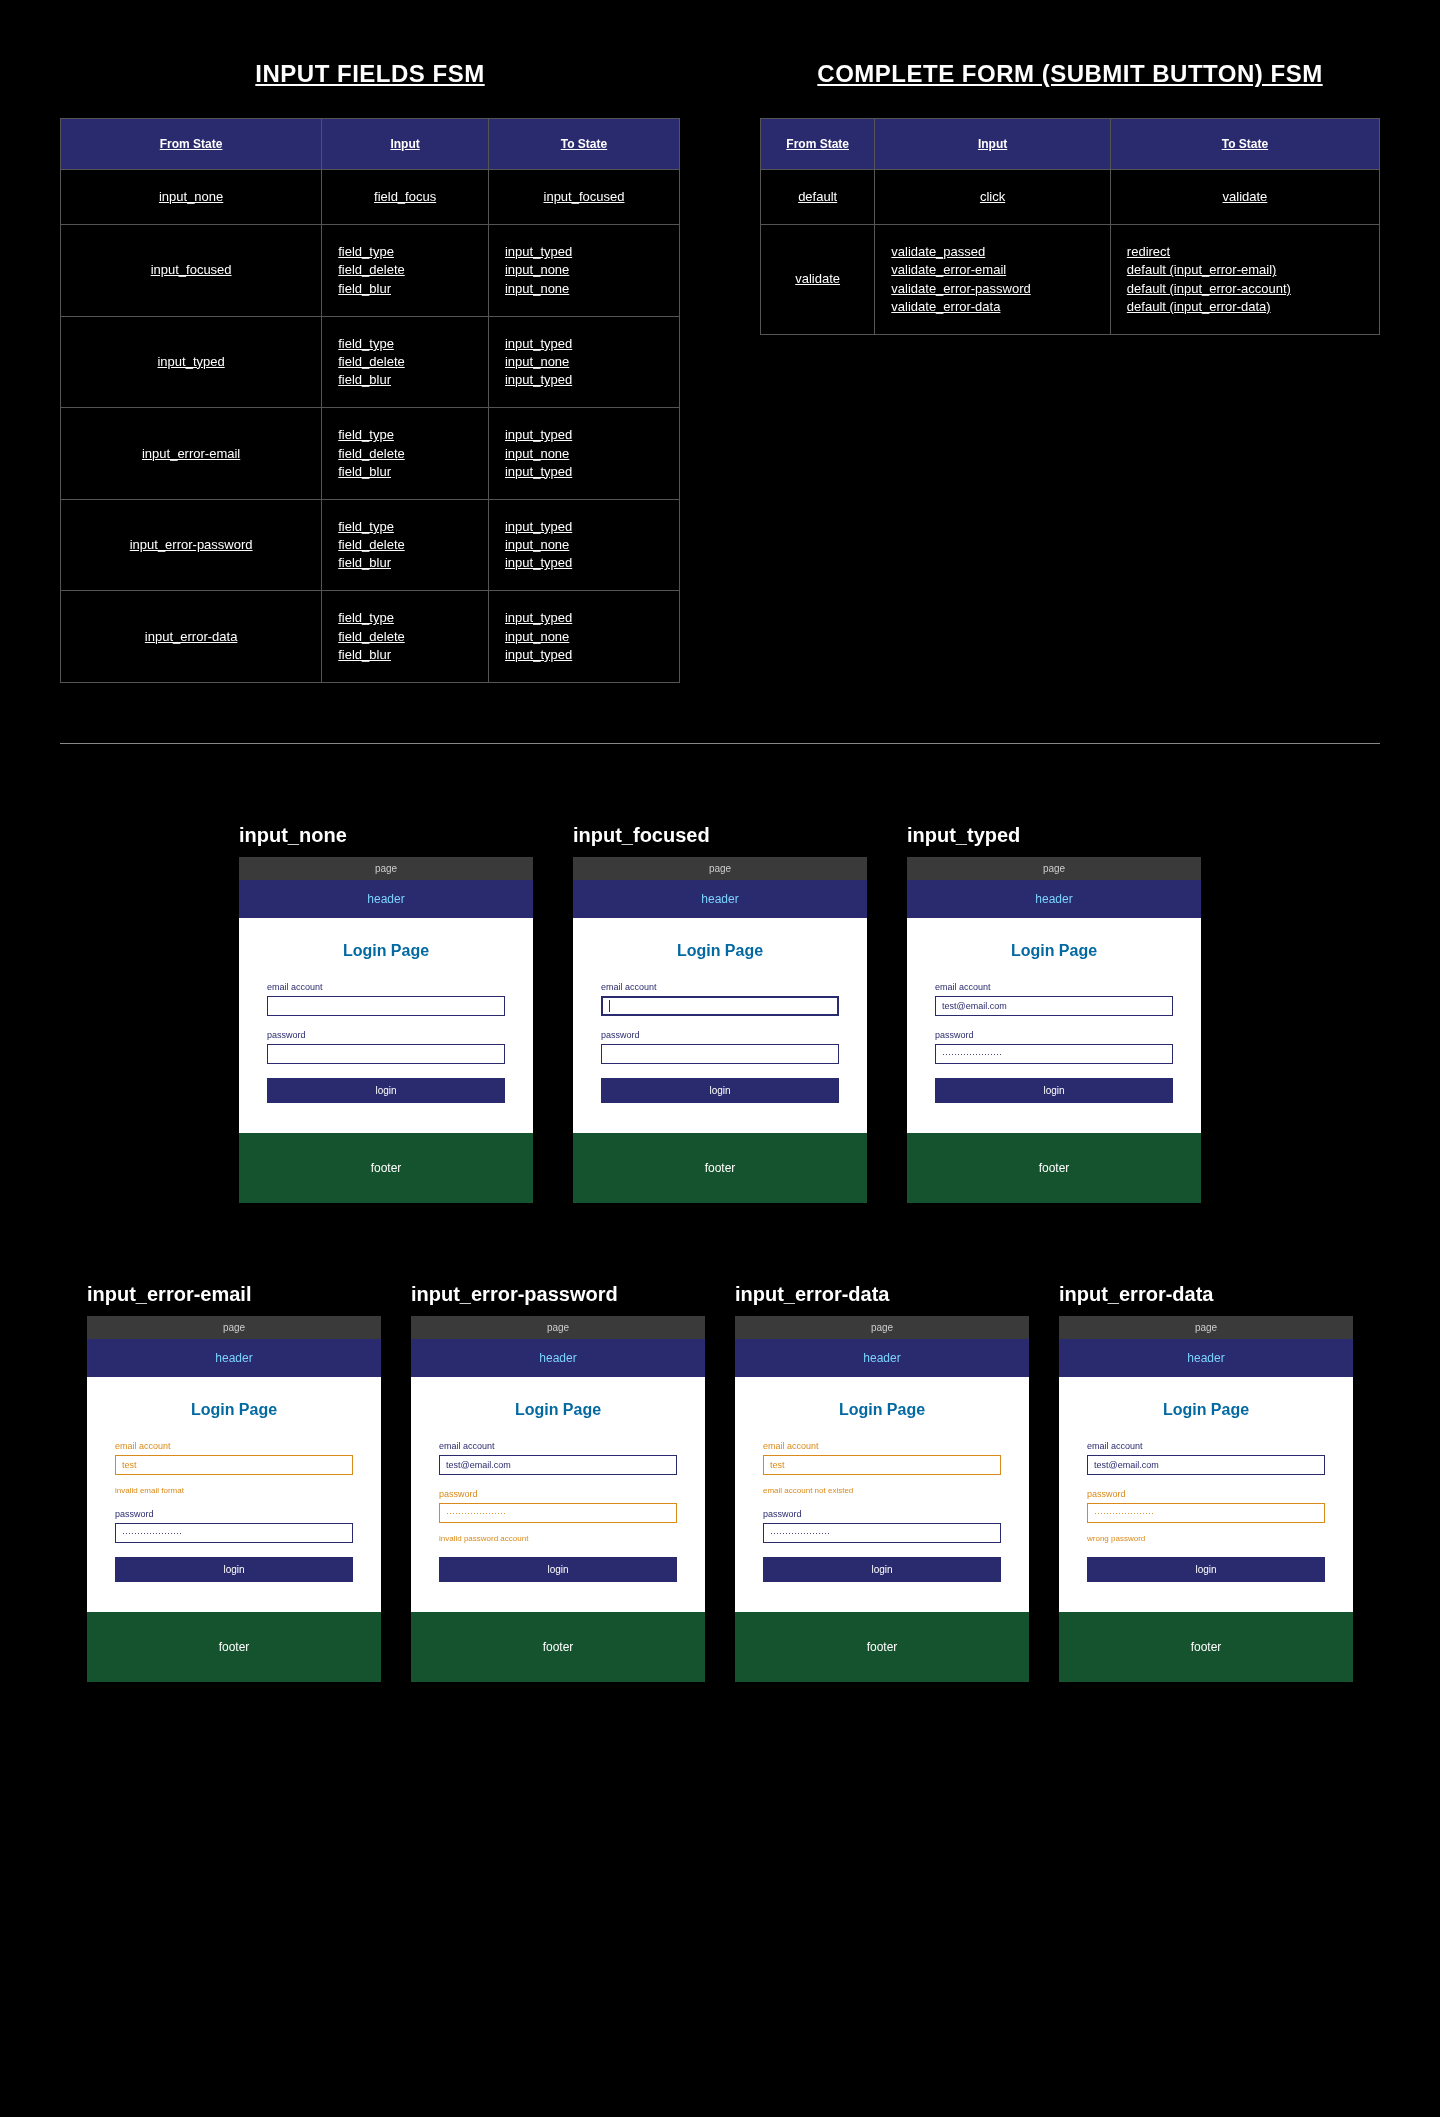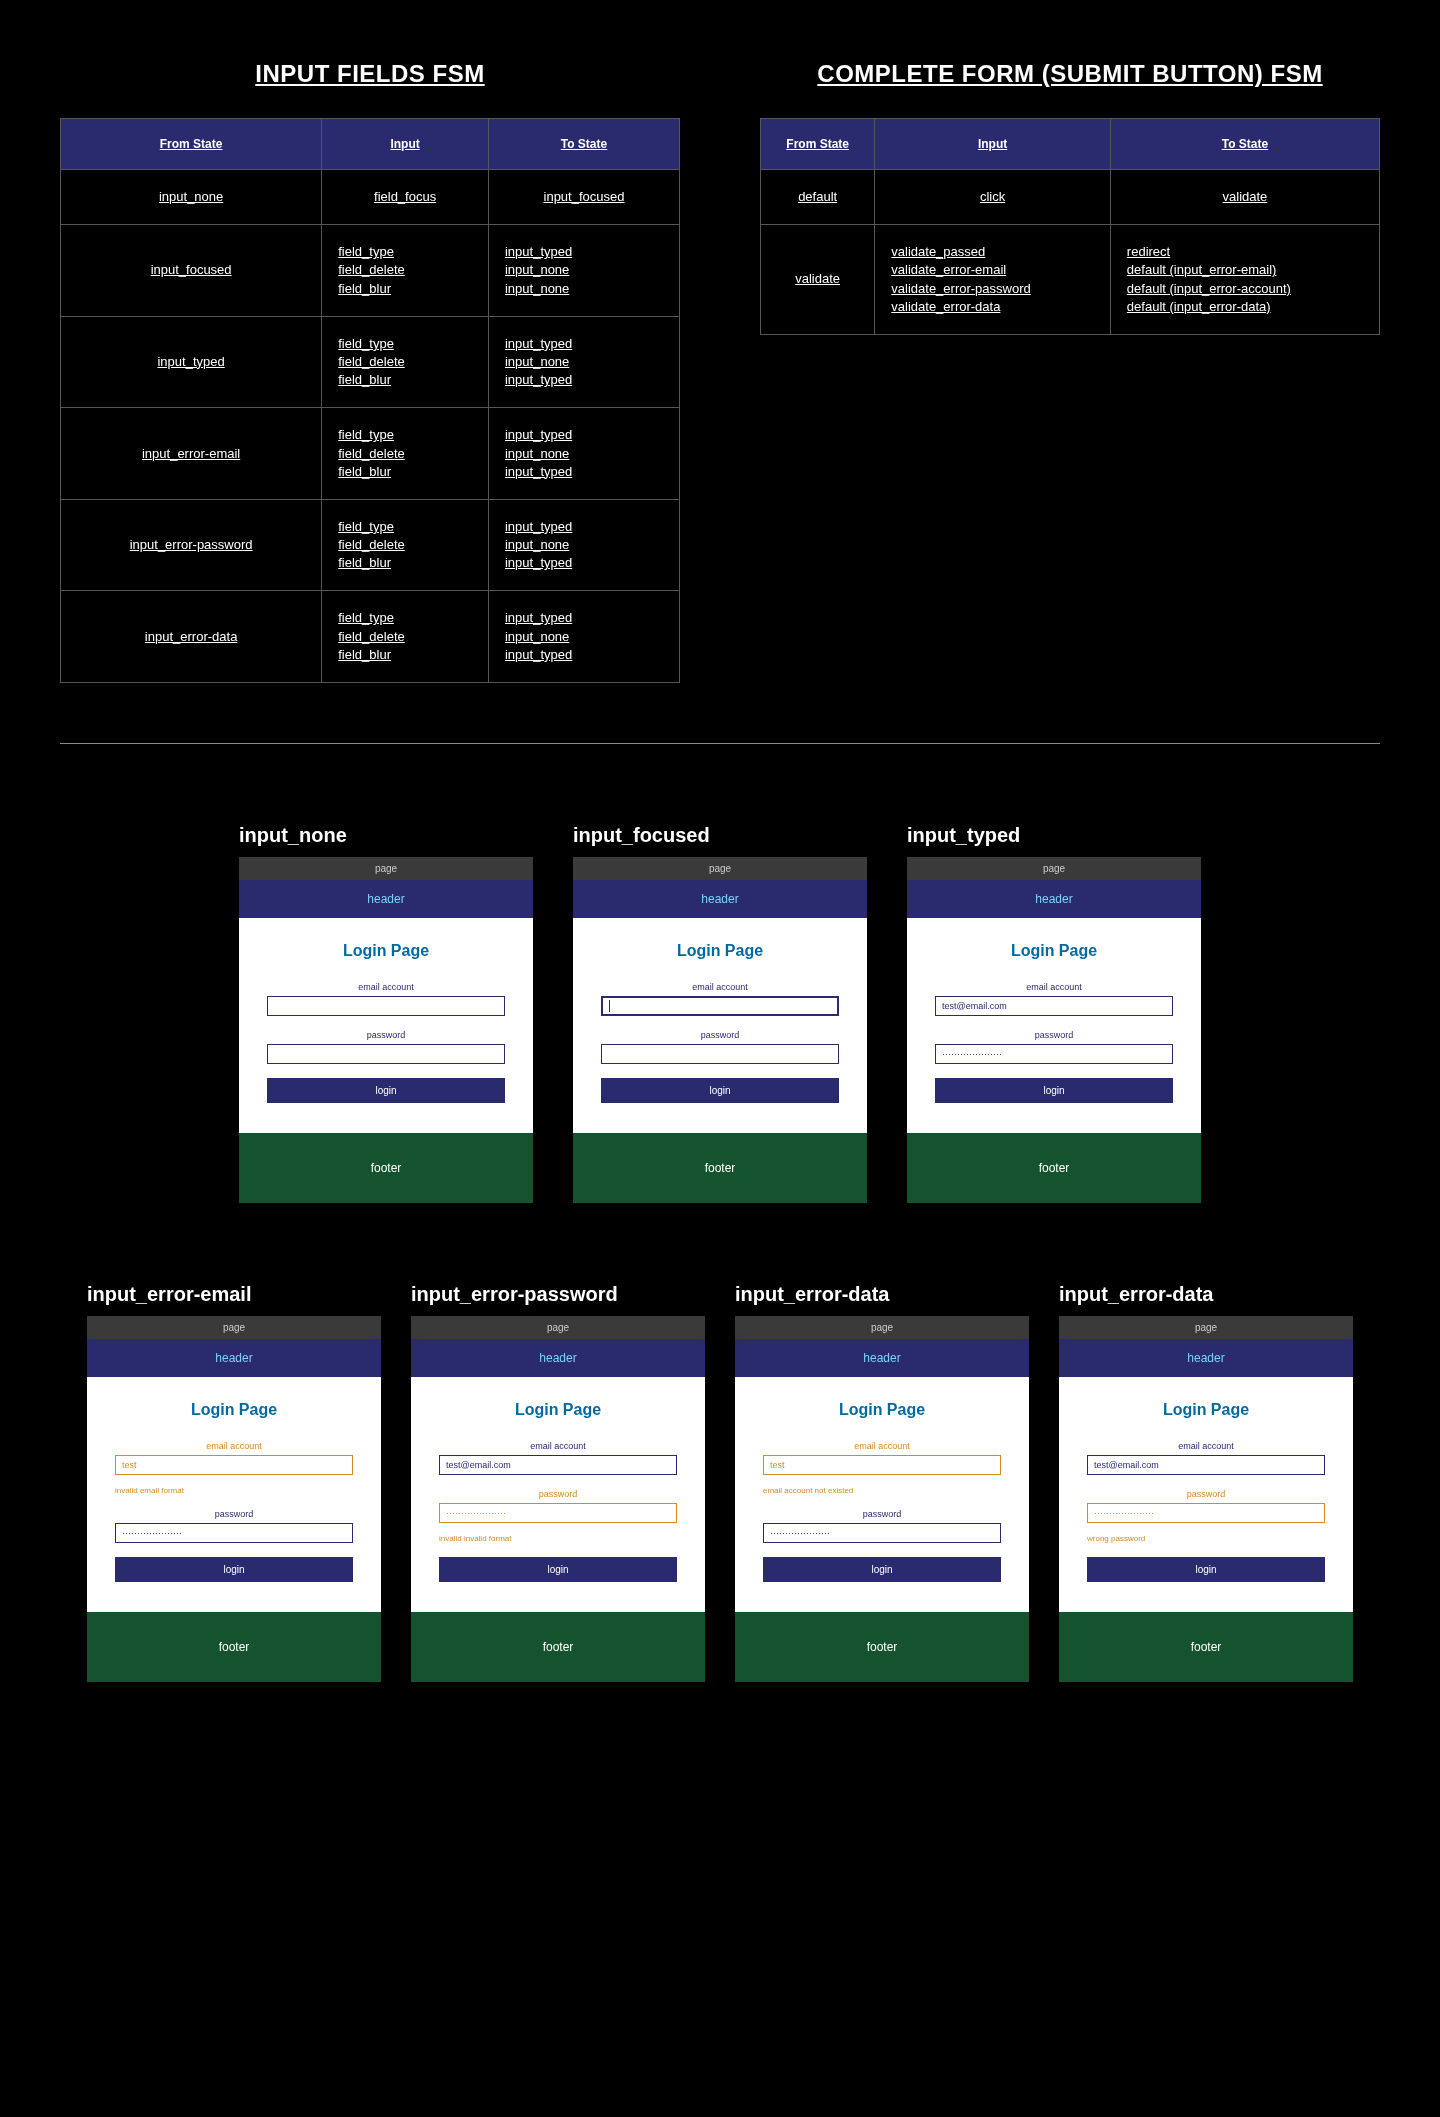--- a/index.html
+++ b/index.html
@@ -123,21 +123,20 @@
     margin-bottom: 22px;
   }
   
   .mock-field-group { margin-bottom: 14px; }
   
   .mock-label {
     font-size: 9px;
     color: #2a2a6e;
     margin-bottom: 4px;
     display: block;
-    text-align: center;
   }
   
   .mock-label.error { color: #d98a1a; }
   
   .mock-input {
     width: 100%;
     height: 20px;
     border: 1px solid #2a2a6e;
     background: #fff;
     font-size: 9px;
@@ -416,21 +415,21 @@
       <div class="mock-header">header</div>
       <div class="mock-body">
         <div class="mock-title">Login Page</div>
         <div class="mock-field-group">
           <span class="mock-label">email account</span>
           <div class="mock-input">test@email.com</div>
         </div>
         <div class="mock-field-group">
           <span class="mock-label error">password</span>
           <div class="mock-input error">····················</div>
-          <div class="mock-helper">invalid invalid format</div>
+          <div class="mock-helper">invalid password account</div>
         </div>
         <div class="mock-button">login</div>
       </div>
       <div class="mock-footer">footer</div>
     </div>
   </div>
 
   <div class="state-block">
     <div class="state-label">input_error-data</div>
     <div class="mock">

